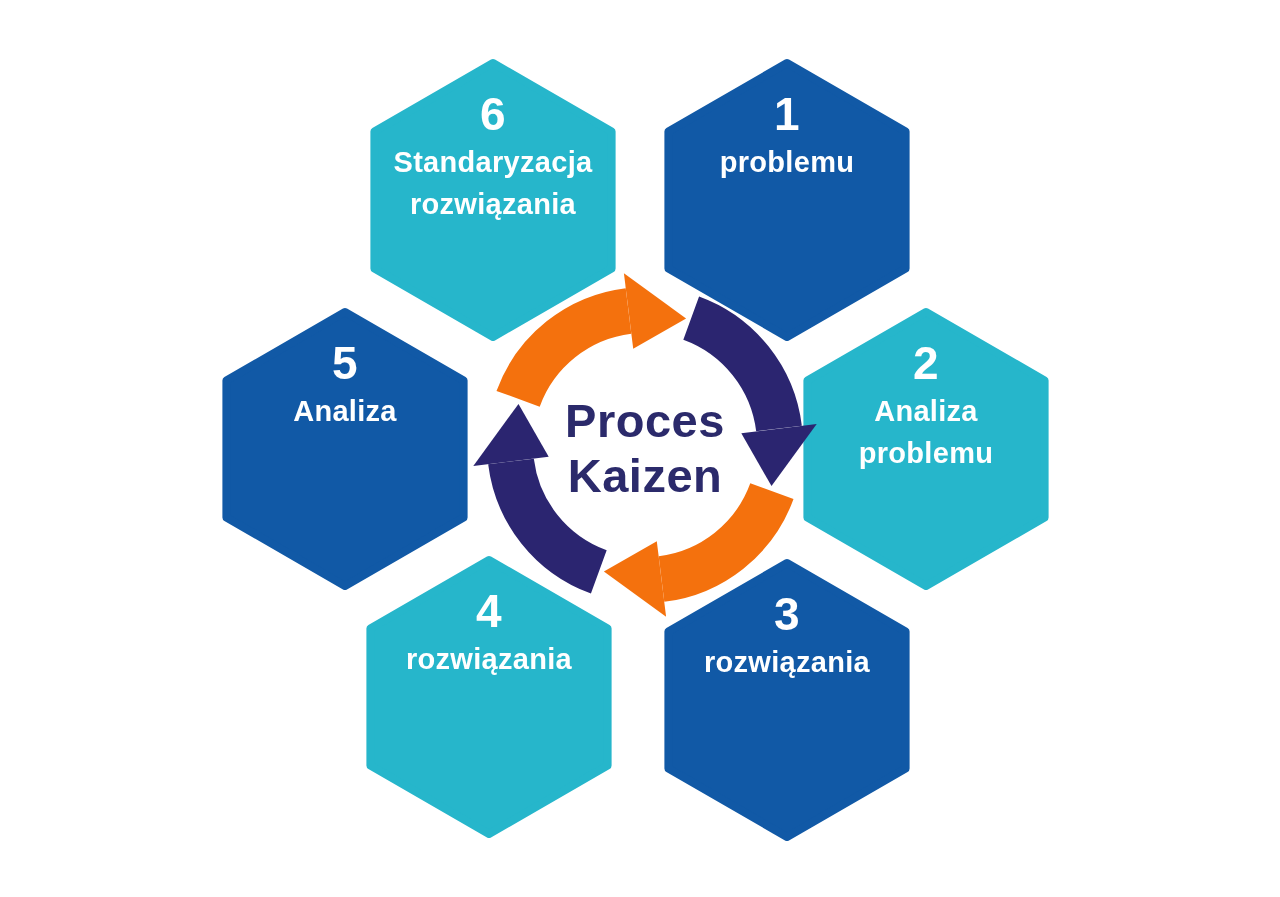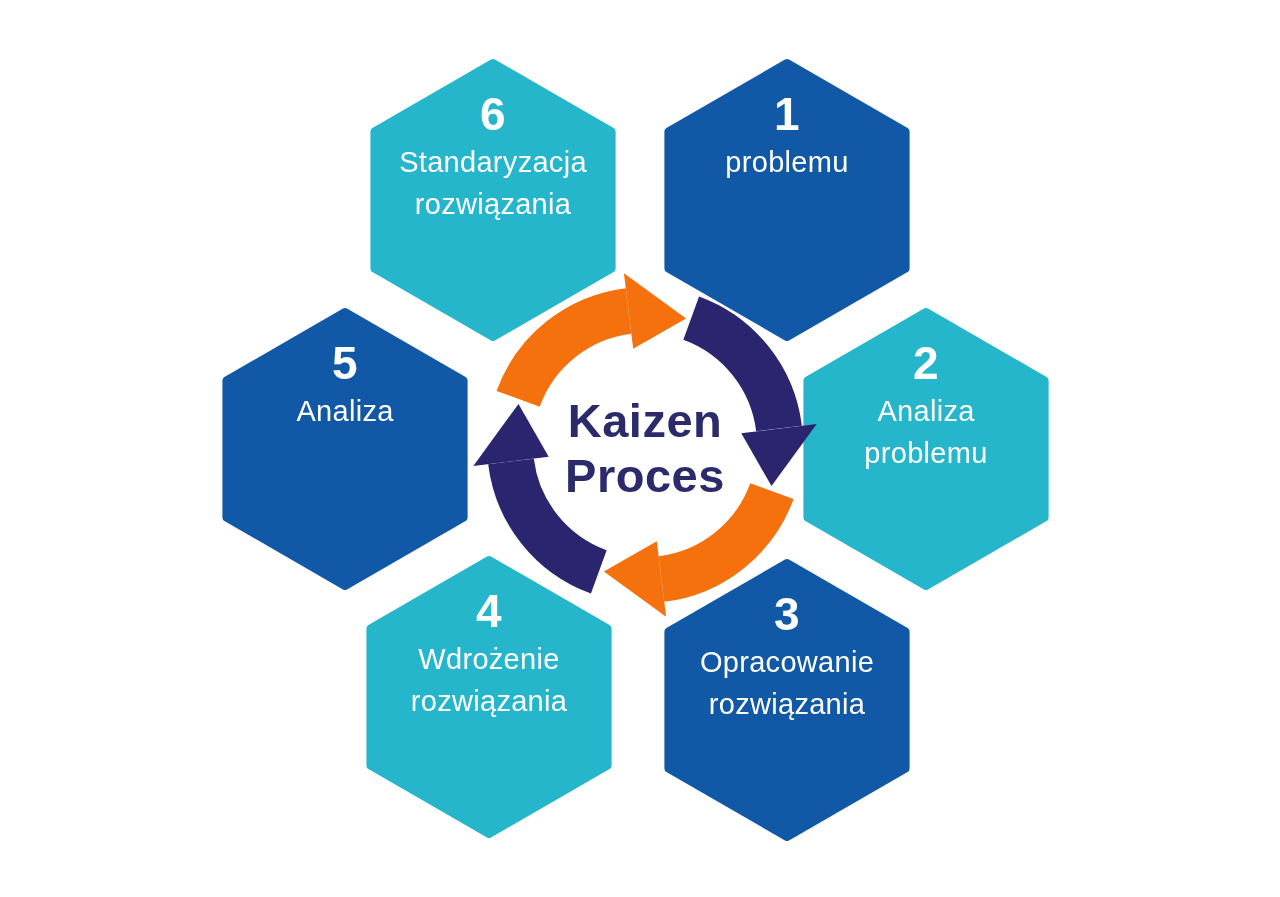--- a/index.html
+++ b/index.html
@@ -37,21 +37,21 @@
     pointer-events: none;
   }
   .hex-number {
     font-size: 46px;
     font-weight: bold;
     line-height: 1.12;
     letter-spacing: 0.5px;
   }
   .hex-line {
     font-size: 29px;
-    font-weight: normal;
+    font-weight: bold;
     line-height: 1.48;
     letter-spacing: 0.3px;
     white-space: nowrap;
   }
   .center-label {
     position: absolute;
     left: 485px;
     top: 394px;
     width: 320px;
     text-align: center;
@@ -93,44 +93,42 @@
     <use href="#hex" x="345" y="449" stroke-width="8" fill="#1159a6" stroke="#1159a6"></use>
     <use href="#hex" x="493" y="200" stroke-width="8" fill="#26b6cb" stroke="#26b6cb"></use>
 
     <use href="#cycle-arrow" color="#f4710d"></use>
     <use href="#cycle-arrow" transform="rotate(90 645 445)" color="#2b2570"></use>
     <use href="#cycle-arrow" transform="rotate(180 645 445)" color="#f4710d"></use>
     <use href="#cycle-arrow" transform="rotate(270 645 445)" color="#2b2570"></use>
   </svg>
 
   <div class="center-label">
+    <div>Proces</div>
     <div>Kaizen</div>
-    <div>Proces</div>
   </div>
 
   <div class="hex-label pos-step1">
     <div class="hex-number">1</div>
     <div class="hex-line">problemu</div>
   </div>
 
   <div class="hex-label pos-step2">
     <div class="hex-number">2</div>
     <div class="hex-line">Analiza</div>
     <div class="hex-line">problemu</div>
   </div>
 
   <div class="hex-label pos-step3">
     <div class="hex-number">3</div>
-    <div class="hex-line">Opracowanie</div>
     <div class="hex-line">rozwiązania</div>
   </div>
 
   <div class="hex-label pos-step4">
     <div class="hex-number">4</div>
-    <div class="hex-line">Wdrożenie</div>
     <div class="hex-line">rozwiązania</div>
   </div>
 
   <div class="hex-label pos-step5">
     <div class="hex-number">5</div>
     <div class="hex-line">Analiza</div>
   </div>
 
   <div class="hex-label pos-step6">
     <div class="hex-number">6</div>

